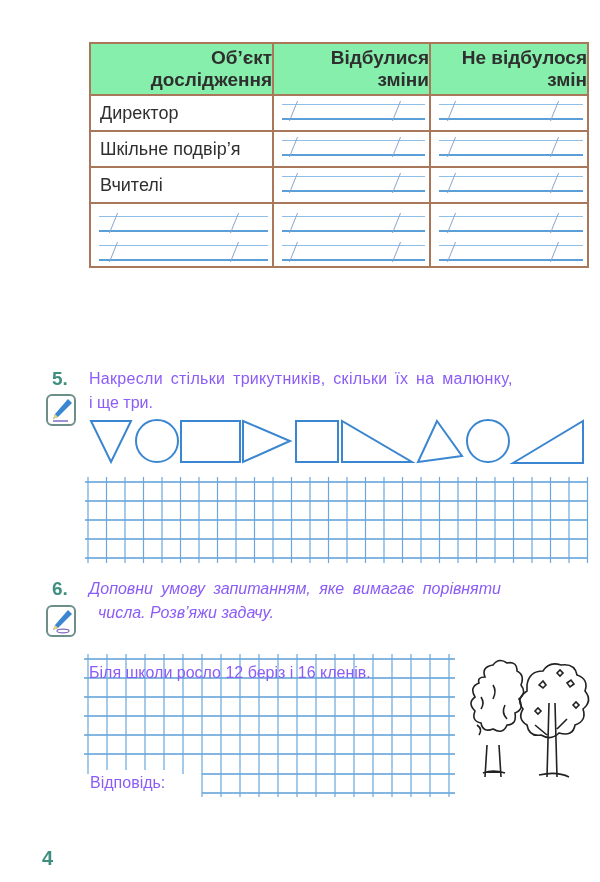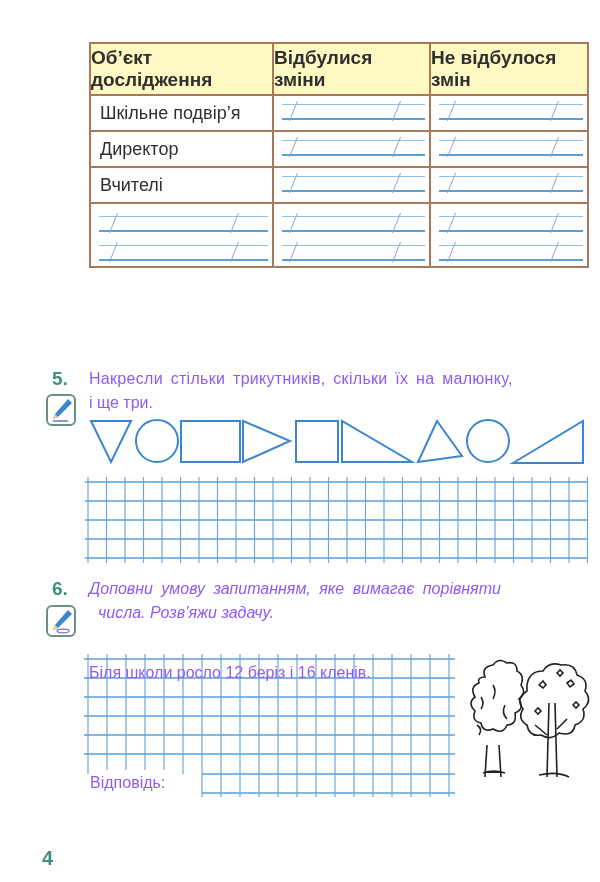--- a/index.html
+++ b/index.html
@@ -12,22 +12,22 @@
   .abs { position: absolute; }
   
   .tbl {
     position: absolute; left: 89px; top: 42px; width: 498px;
     border-collapse: collapse; table-layout: fixed;
   }
   .tbl td, .tbl th {
     border: 2px solid #a9775a; padding: 0; position: relative;
   }
   .tbl th {
-    background: #fef9c3; font-weight: bold; font-size: 19px; line-height: 22px;
-    text-align: left; color: #2f2f2f; height: 50px;
+    background: #86efac; font-weight: bold; font-size: 19px; line-height: 22px;
+    text-align: right; color: #2f2f2f; height: 50px;
   }
   .tbl td.label { font-size: 18px; padding-left: 9px; color: #2f2f2f; }
   .tbl tr.row td { height: 34px; }
   .tbl tr.last td { height: 62px; }
   .wline { position: absolute; left: 8px; right: 4px; }
   .wline .up { position: absolute; left: 0; right: 0; top: 0; height: 1px; background: #8fbfe6; }
   .wline .dn { position: absolute; left: 0; right: 0; top: 14px; height: 2px; background: #5a9fd8; }
   .wline .s1, .wline .s2 {
     position: absolute; top: -3px; width: 1px; height: 20px; background: #8aa5c8;
     transform: skewX(-22deg);
@@ -50,40 +50,40 @@
       <col style="width:157px">
       <col style="width:158px">
     </colgroup>
   <tbody>
       <tr>
     <th><span>Об’єкт</span><br><span>дослідження</span></th>
     <th><span>Відбулися</span><br><span>зміни</span></th>
     <th><span>Не відбулося</span><br><span>змін</span></th>
   </tr>
   <tr class="row">
+    <td class="label">Директор</td>
+    <td>
+          <div class="wline" style="top:8px">
+            <div class="up"></div>
+            <div class="dn"></div>
+            <div class="s1"></div>
+            <div class="s2"></div>
+          </div>
+        </td>
+    <td>
+          <div class="wline" style="top:8px">
+            <div class="up"></div>
+            <div class="dn"></div>
+            <div class="s1"></div>
+            <div class="s2"></div>
+          </div>
+        </td>
+  </tr>
+  <tr class="row">
     <td class="label">Шкільне подвір’я</td>
-    <td>
-          <div class="wline" style="top:8px">
-            <div class="up"></div>
-            <div class="dn"></div>
-            <div class="s1"></div>
-            <div class="s2"></div>
-          </div>
-        </td>
-    <td>
-          <div class="wline" style="top:8px">
-            <div class="up"></div>
-            <div class="dn"></div>
-            <div class="s1"></div>
-            <div class="s2"></div>
-          </div>
-        </td>
-  </tr>
-  <tr class="row">
-    <td class="label">Директор</td>
     <td>
           <div class="wline" style="top:8px">
             <div class="up"></div>
             <div class="dn"></div>
             <div class="s1"></div>
             <div class="s2"></div>
           </div>
         </td>
     <td>
           <div class="wline" style="top:8px">

